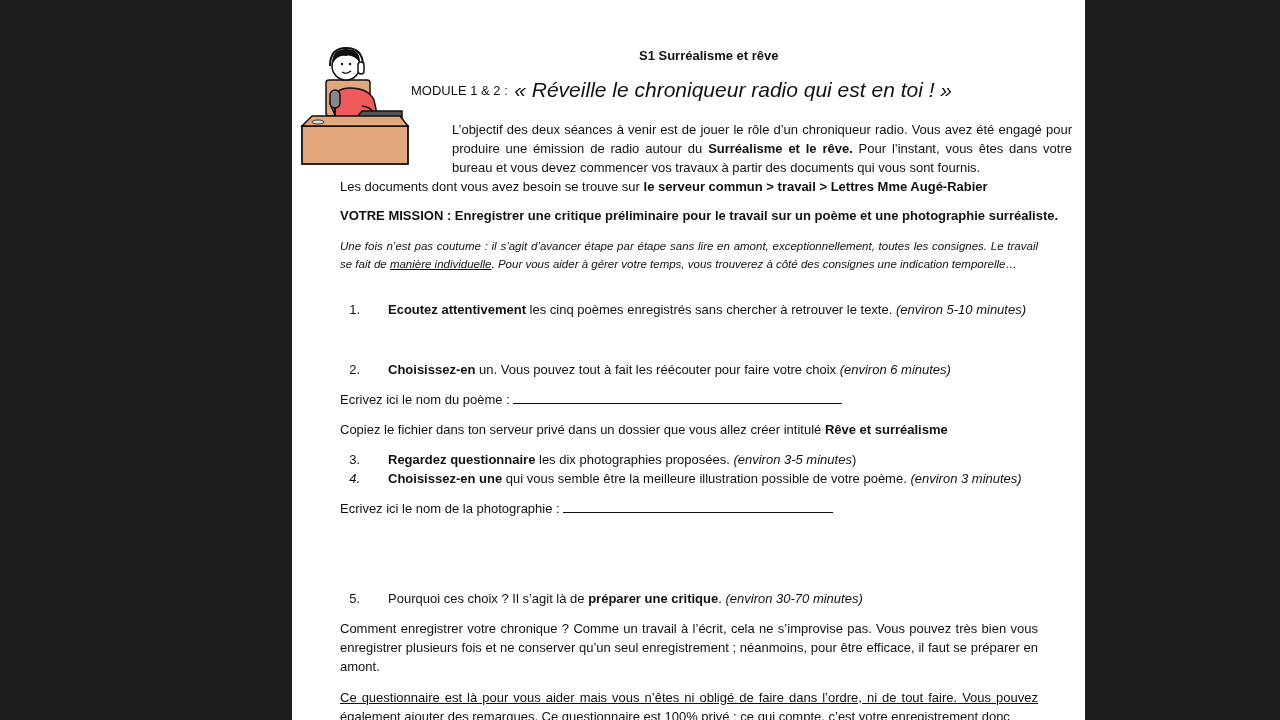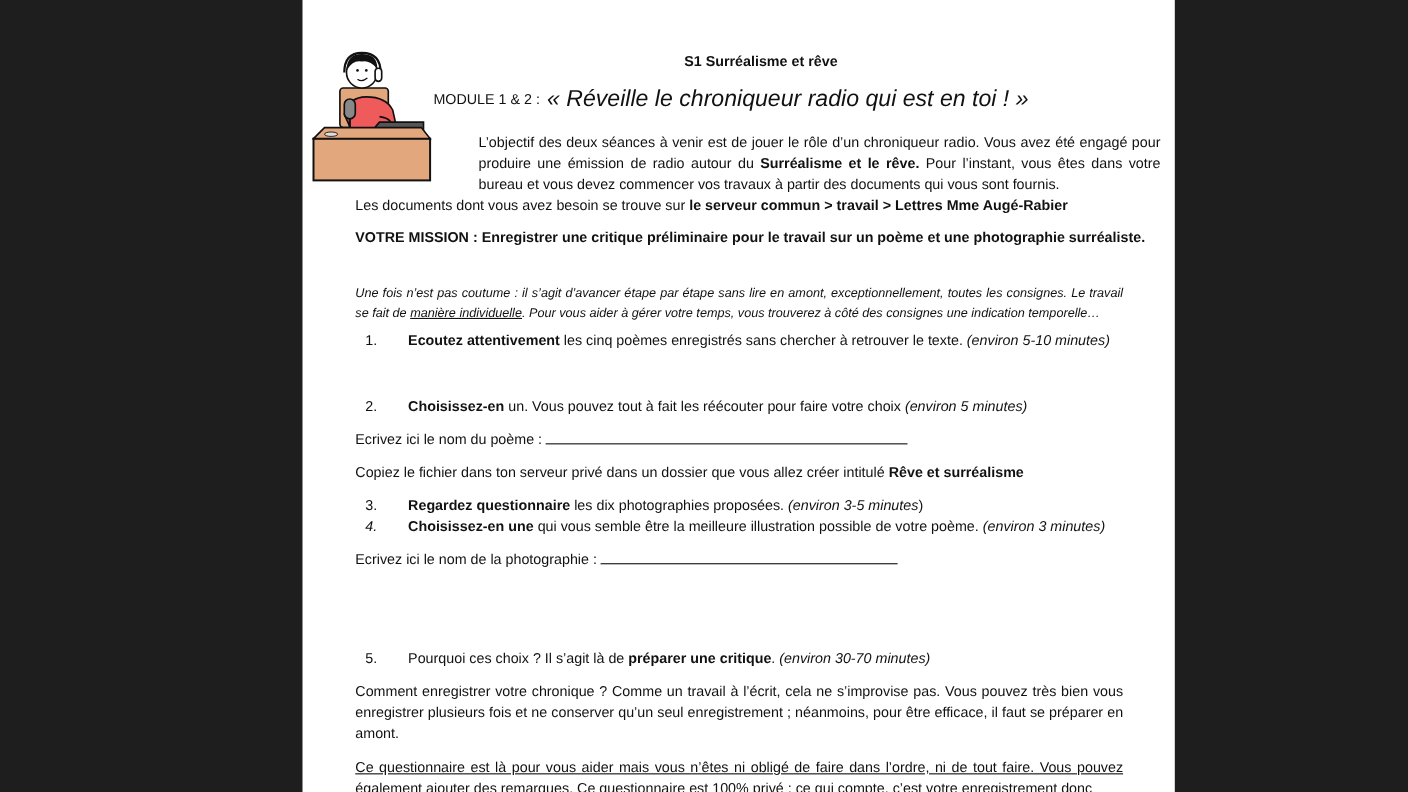--- a/index.html
+++ b/index.html
@@ -3,39 +3,39 @@
 <meta charset="utf-8">
 <style>
   html, body { margin: 0; padding: 0; }
   body {
     width: 1280px; height: 720px; overflow: hidden;
     background: #1e1e1e;
     font-family: "Liberation Sans", "DejaVu Sans", sans-serif;
     color: #111;
   }
   .page {
-    position: absolute; left: 275px; top: 0;
+    position: absolute; left: 292px; top: 0;
     width: 793px; height: 720px;
     background: #ffffff;
     overflow: hidden;
   }
   .abs { position: absolute; white-space: nowrap; }
   .t13 { font-size: 13px; line-height: 19px; }
   b, .bold { font-weight: bold; }
   i, .it { font-style: italic; }
   .u { text-decoration: underline; }
 
   .header-title { left: 347px; top: 48px; font-size: 13px; font-weight: bold; }
   .module-line { left: 119px; top: 78px; }
   .module-prefix { font-size: 13px; vertical-align: middle; }
   .module-quote { font-size: 21px; font-style: italic; vertical-align: middle; margin-left: 2px; margin-top: 20px; }
 
   .intro { left: 127px; top: 120px; width: 620px; white-space: normal; text-align: justify; font-size: 13px; line-height: 19px; margin-left: 33px; }
 
-  .italic-para { left: 48px; top: 237px; width: 698px; white-space: normal; text-align: justify; font-size: 11.5px; line-height: 18px; font-style: italic; margin-top: 21px; }
+  .italic-para { left: 48px; top: 237px; width: 698px; white-space: normal; text-align: justify; font-size: 11.5px; line-height: 18px; font-style: italic; }
 
   .li-num { position: absolute; width: 20px; text-align: right; }
   .li-text { position: absolute; left: 48px; }
 
   .blank { display: inline-block; border-bottom: 1px solid #111; height: 12px; vertical-align: baseline; }
 
   .para-justify { white-space: normal; text-align: justify; }
 
   .illus { position: absolute; left: 8px; top: 44px; width: 110px; height: 122px; }
 </style>
@@ -93,21 +93,21 @@
     <span>Une fois n’est pas coutume : il s’agit d’avancer étape par étape sans lire en amont, exceptionnellement, toutes les consignes. Le travail se fait de </span><span class="u">manière individuelle</span><span>. Pour vous aider à gérer votre temps, vous trouverez à côté des consignes une indication temporelle…</span>
   </div>
 
   <div class="abs t13" style="left:48px; top:300px; width:700px; height:19px;">
     <span class="li-num" style="left:0;">1.</span>
     <span class="li-text"><b>Ecoutez attentivement</b><span>  les cinq poèmes enregistrés sans chercher à retrouver le texte. </span><i>(environ 5-10 minutes)</i></span>
   </div>
 
   <div class="abs t13" style="left:48px; top:360px; width:700px; height:19px;">
     <span class="li-num" style="left:0;">2.</span>
-    <span class="li-text"><b>Choisissez-en</b><span> un. Vous pouvez tout à fait les réécouter pour faire votre choix </span><i>(environ 5 minutes)</i></span>
+    <span class="li-text"><b>Choisissez-en</b><span> un. Vous pouvez tout à fait les réécouter pour faire votre choix </span><i>(environ 6 minutes)</i></span>
   </div>
 
   <div class="abs t13" style="left:48px; top:390px;">
     <span>Ecrivez ici le nom du poème : </span><span class="blank" style="width:329px;"></span>
   </div>
 
   <div class="abs t13" style="left:48px; top:420px;">
     <span>Copiez le fichier dans ton serveur privé dans un dossier que vous allez créer intitulé </span><b>Rêve et surréalisme</b>
   </div>
 

